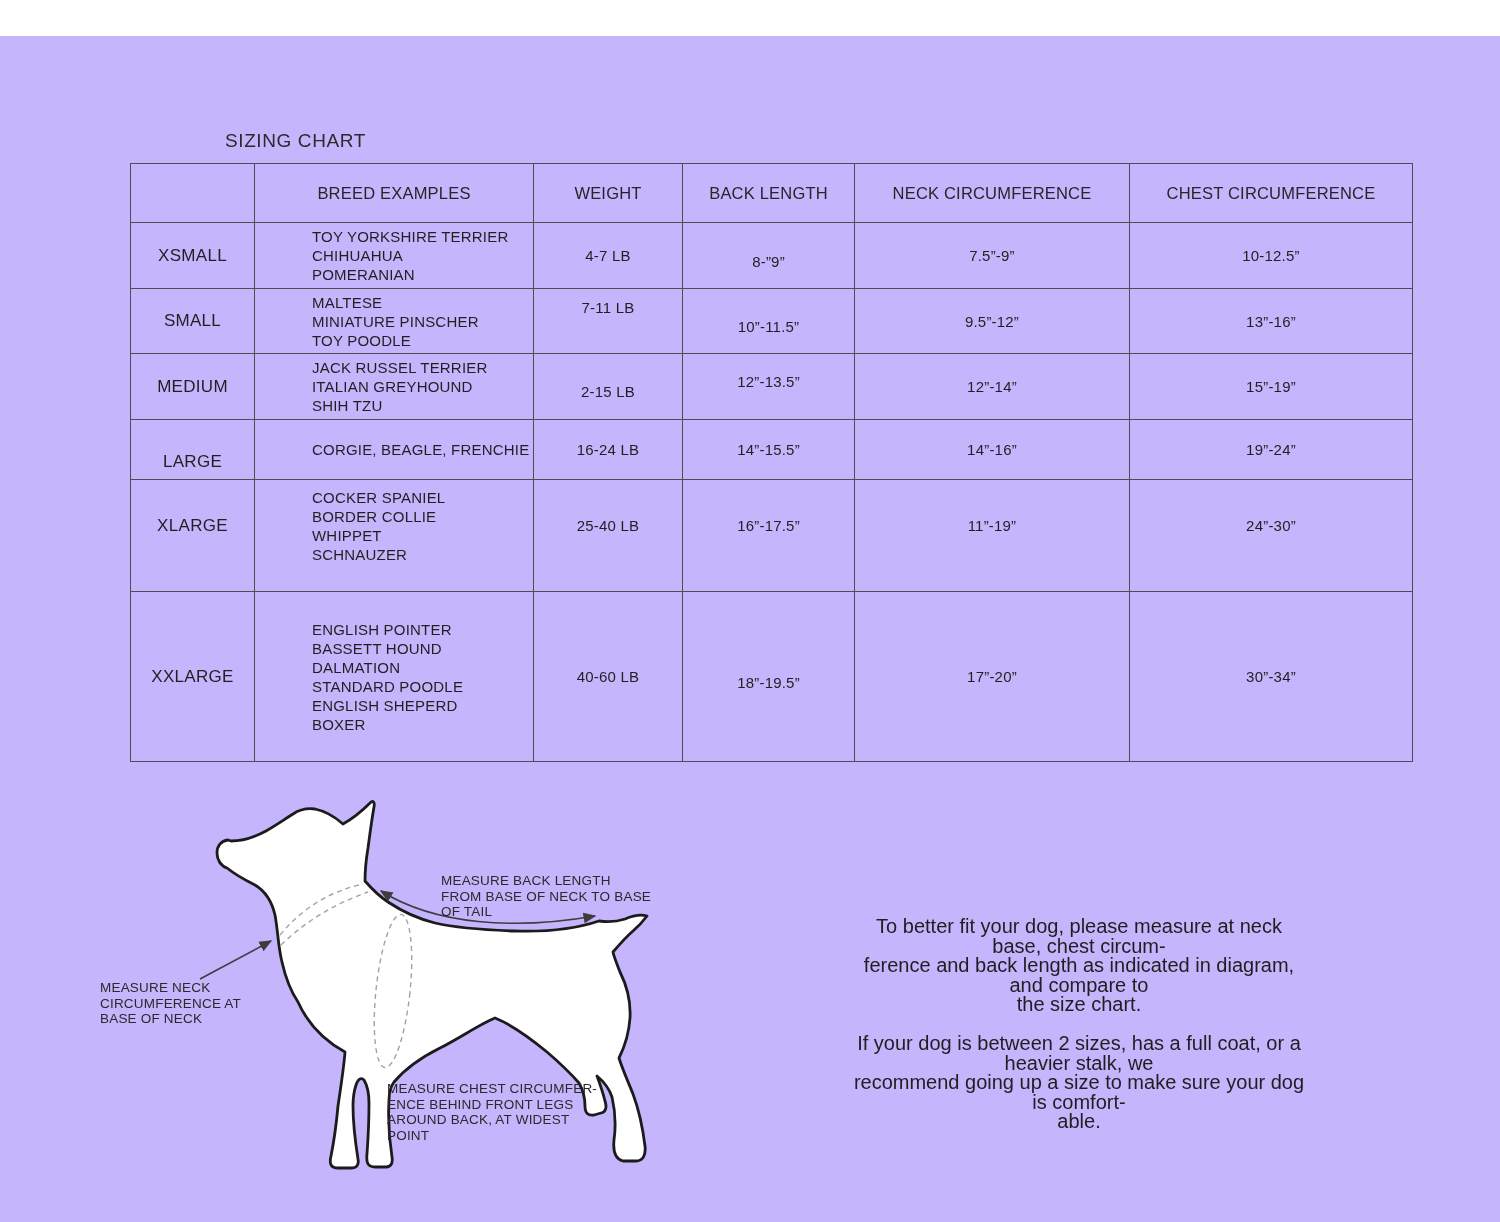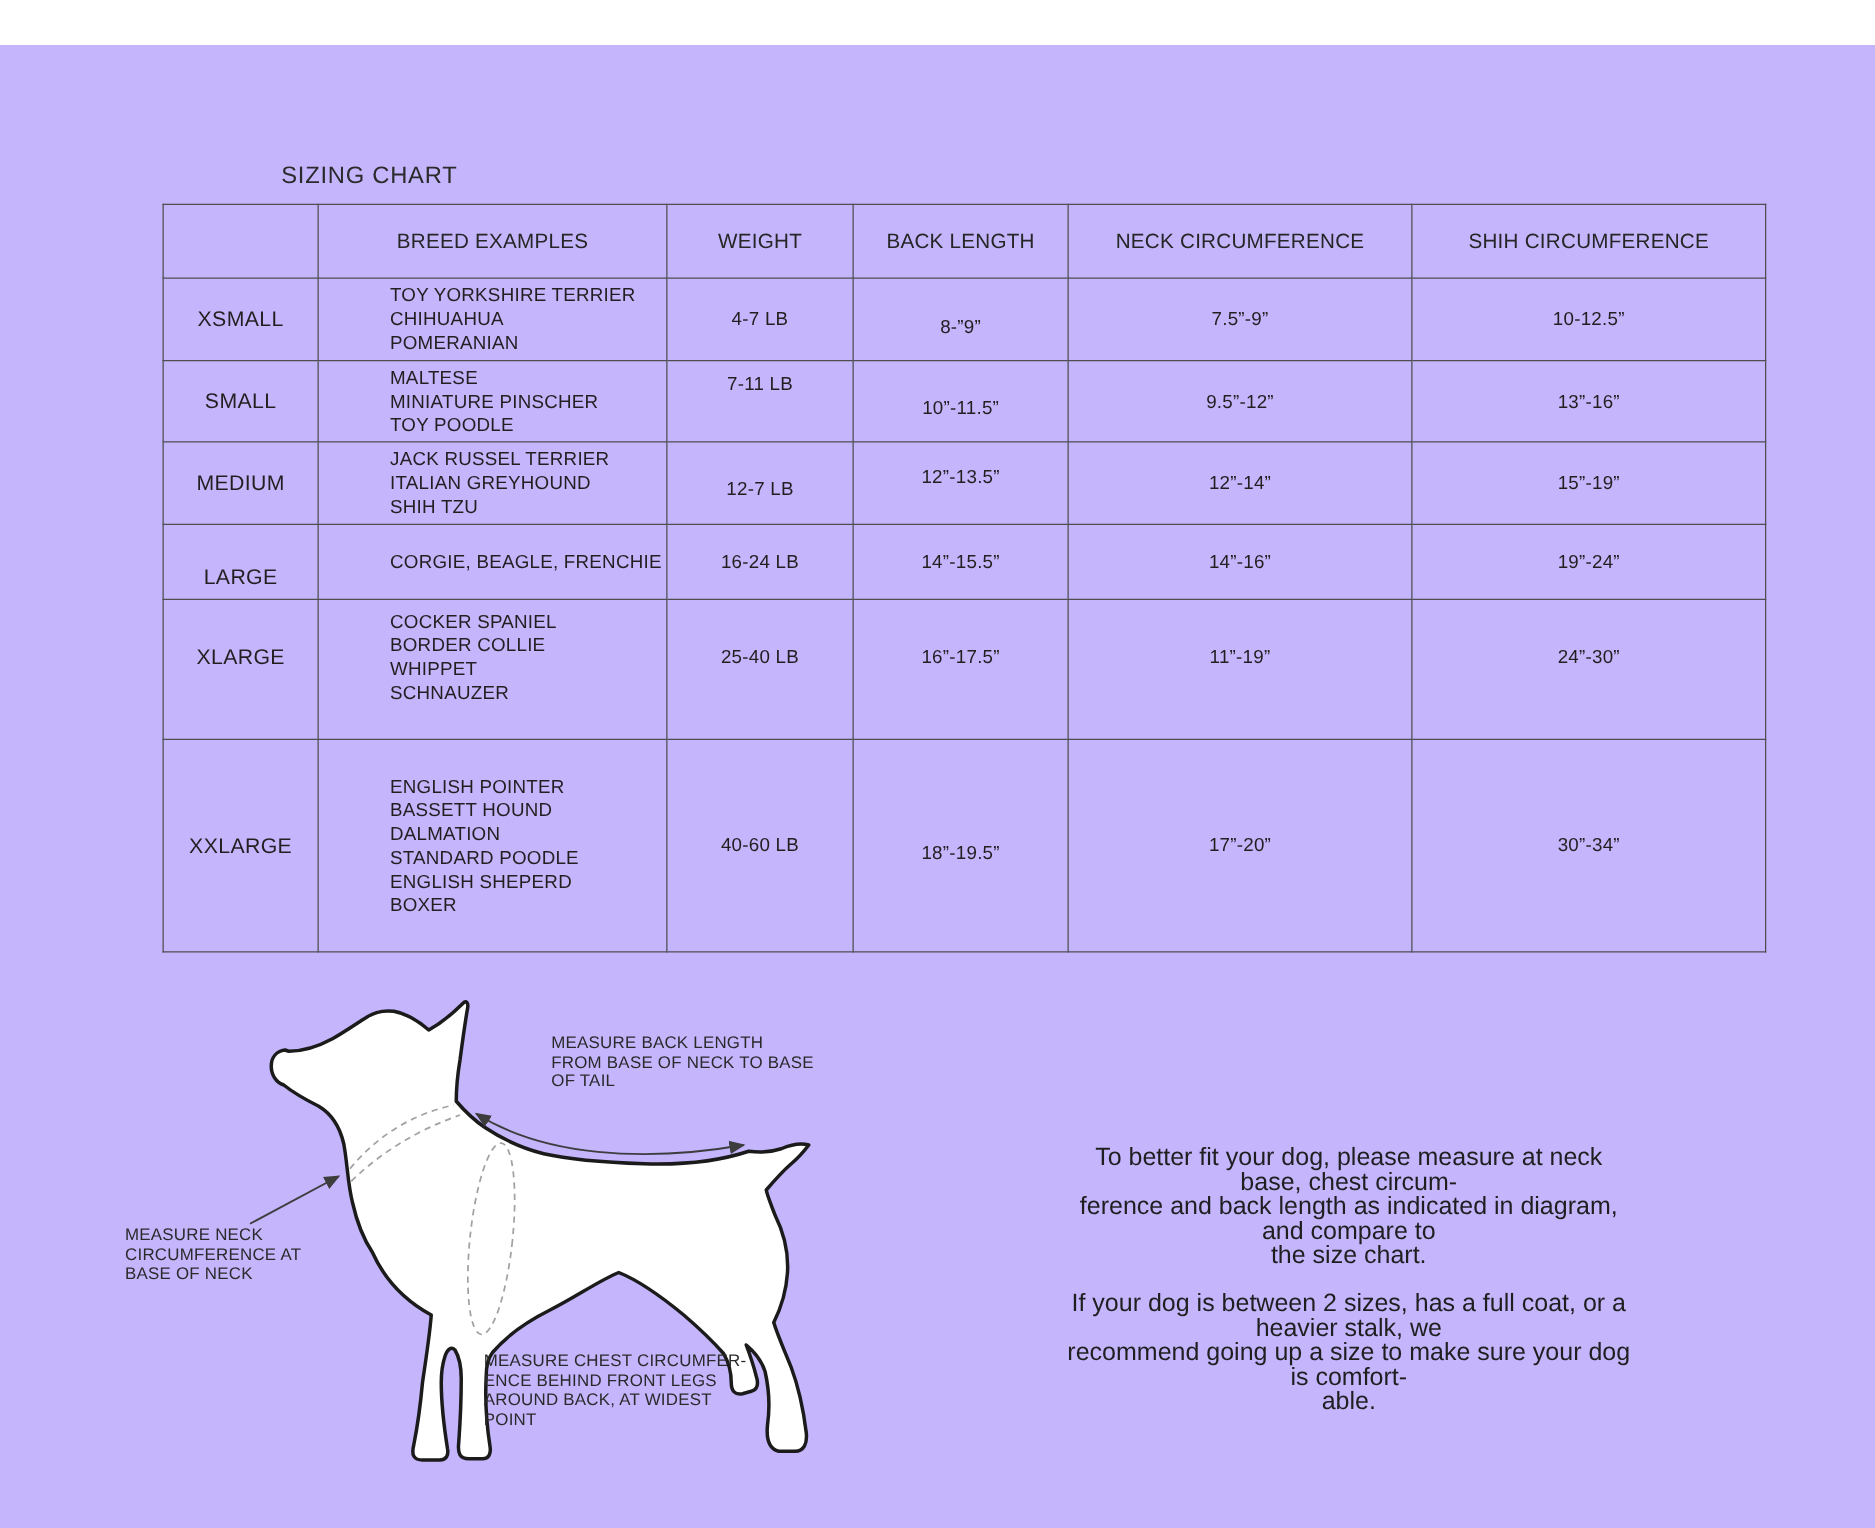--- a/index.html
+++ b/index.html
@@ -43,21 +43,21 @@
   .nudge{position:relative;}
   .n-d5{top:5px}.n-d6{top:6px}.n-d12{top:12px}
   .n-u14{top:-14px}.n-u5{top:-5px}.n-u10{top:-10px}
   
   #dog-svg{position:absolute;left:195px;top:752px;width:520px;height:400px;}
   .diag-label{
     position:absolute;
     font-size:13.5px;line-height:15.5px;letter-spacing:0.2px;
     white-space:pre-line;color:#2a2a2a;
   }
-  #label-back{left:441px;top:790px;}
+  #label-back{left:441px;top:837px;}
   #label-neck{left:100px;top:944px;}
   #label-chest{left:387px;top:1045px;}
   
   #notes{
     position:absolute;left:853px;top:881px;width:452px;
     font-size:20px;line-height:19.5px;
     text-align:center;white-space:pre-line;color:#1f1f1f;
   }
 </style>
 </head>
@@ -76,21 +76,21 @@
         <col style="width:275px">
         <col style="width:283px">
     </colgroup>
     <tbody>
         <tr>
       <th></th>
       <th>BREED EXAMPLES</th>
       <th>WEIGHT</th>
       <th>BACK LENGTH</th>
       <th>NECK CIRCUMFERENCE</th>
-      <th>SHIH CIRCUMFERENCE</th>
+      <th>CHEST CIRCUMFERENCE</th>
     </tr>
 
     <tr class="r0">
       <td class="c-size"><span>XSMALL</span></td>
       <td class="c-breed"><span>TOY YORKSHIRE TERRIER
 CHIHUAHUA
 POMERANIAN</span></td>
       <td class="c-num"><span>4-7 LB</span></td>
       <td class="c-num"><span class="nudge n-d6">8-”9”</span></td>
       <td class="c-num"><span>7.5”-9”</span></td>
@@ -106,21 +106,21 @@
       <td class="c-num"><span class="nudge n-d5">10”-11.5”</span></td>
       <td class="c-num"><span>9.5”-12”</span></td>
       <td class="c-num"><span>13”-16”</span></td>
     </tr>
 
     <tr class="r2">
       <td class="c-size"><span>MEDIUM</span></td>
       <td class="c-breed"><span>JACK RUSSEL TERRIER
 ITALIAN GREYHOUND
 SHIH TZU</span></td>
-      <td class="c-num"><span class="nudge n-d5">12-7 LB</span></td>
+      <td class="c-num"><span class="nudge n-d5">2-15 LB</span></td>
       <td class="c-num"><span class="nudge n-u5">12”-13.5”</span></td>
       <td class="c-num"><span>12”-14”</span></td>
       <td class="c-num"><span>15”-19”</span></td>
     </tr>
 
     <tr class="r3">
       <td class="c-size"><span class="nudge n-d12">LARGE</span></td>
       <td class="c-breed"><span>CORGIE, BEAGLE, FRENCHIE</span></td>
       <td class="c-num"><span>16-24 LB</span></td>
       <td class="c-num"><span>14”-15.5”</span></td>

